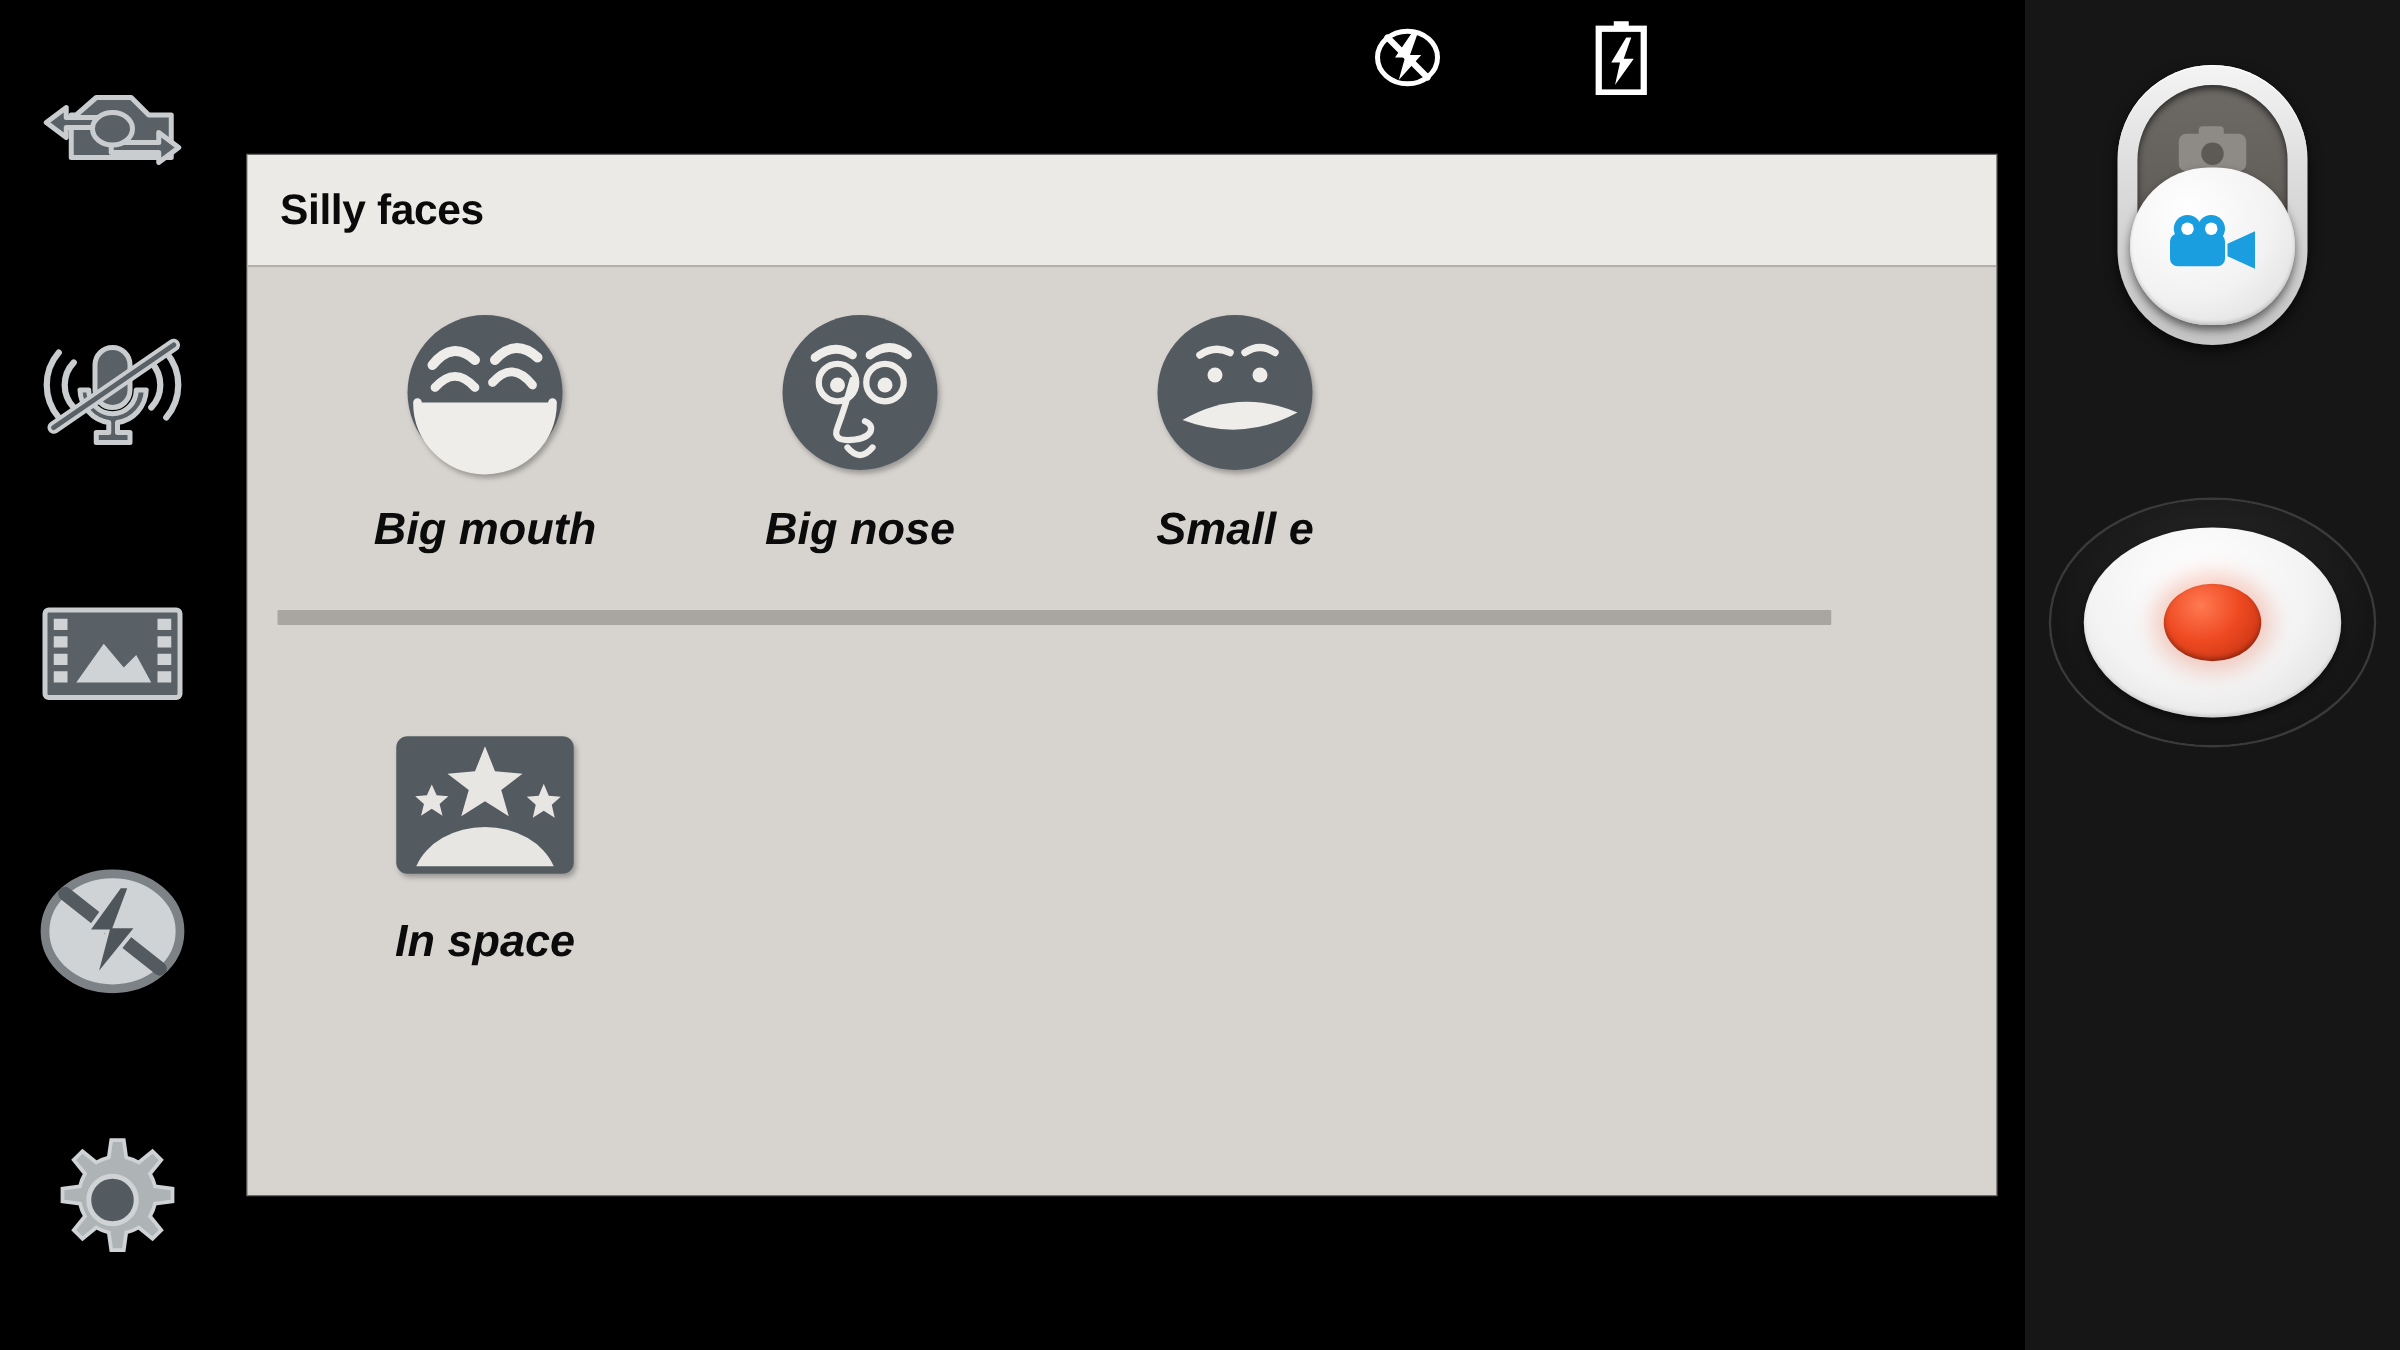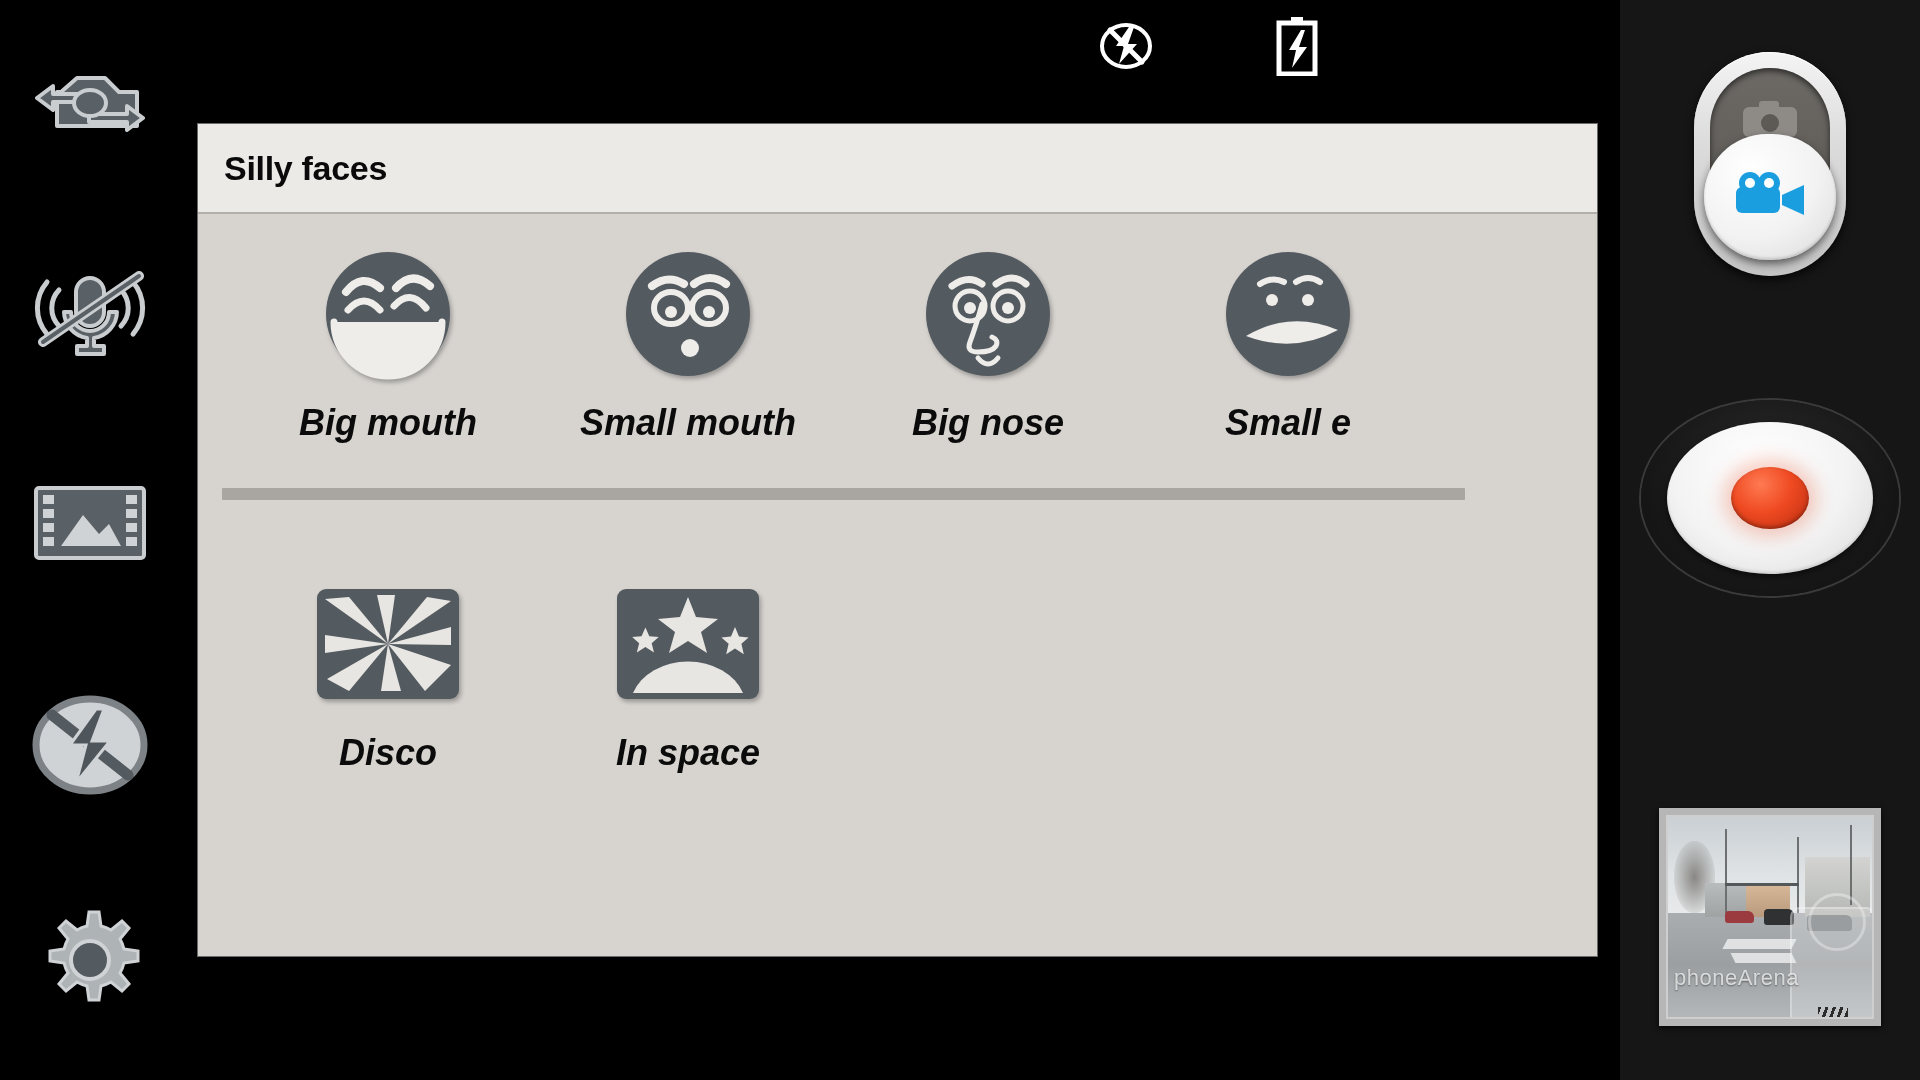--- a/index.html
+++ b/index.html
@@ -334,35 +334,20 @@
               <path d="M24 44 q16 -20 34 -4" fill="none" stroke="#efedea" stroke-width="8" stroke-linecap="round"></path>
               <path d="M74 40 q16 -18 34 -2" fill="none" stroke="#efedea" stroke-width="8" stroke-linecap="round"></path>
               <path d="M26 62 q16 -18 32 0" fill="none" stroke="#efedea" stroke-width="7" stroke-linecap="round"></path>
               <path d="M72 58 q16 -18 32 2" fill="none" stroke="#efedea" stroke-width="7" stroke-linecap="round"></path>
             </svg>
           </span>
           <span class="caption">Big mouth</span>
         </div>
 
 
-        <div class="tile">
-          <span class="glyph">
-            <svg width="132" height="132" viewBox="0 0 132 132">
-              <circle cx="66" cy="66" r="62" fill="#545b60"></circle>
-              <ellipse cx="49" cy="60" rx="17" ry="16" fill="none" stroke="#efedea" stroke-width="6"></ellipse>
-              <ellipse cx="87" cy="60" rx="17" ry="16" fill="none" stroke="#efedea" stroke-width="6"></ellipse>
-              <circle cx="49" cy="64" r="6" fill="#efedea"></circle>
-              <circle cx="87" cy="64" r="6" fill="#efedea"></circle>
-              <path d="M30 38 q16 -12 32 -2" fill="none" stroke="#efedea" stroke-width="8" stroke-linecap="round"></path>
-              <path d="M72 36 q16 -12 32 0" fill="none" stroke="#efedea" stroke-width="8" stroke-linecap="round"></path>
-              <circle cx="68" cy="100" r="9" fill="#efedea"></circle>
-            </svg>
-          </span>
-          <span class="caption">Small mouth</span>
-        </div>
 
         <div class="tile">
           <span class="glyph">
             <svg width="132" height="132" viewBox="0 0 132 132">
               <circle cx="66" cy="66" r="62" fill="#545b60"></circle>
               <circle cx="48" cy="58" r="15" fill="none" stroke="#efedea" stroke-width="5"></circle>
               <circle cx="86" cy="58" r="15" fill="none" stroke="#efedea" stroke-width="5"></circle>
               <circle cx="48" cy="60" r="6" fill="#efedea"></circle>
               <circle cx="86" cy="60" r="6" fill="#efedea"></circle>
               <path d="M30 38 q16 -12 30 -2" fill="none" stroke="#efedea" stroke-width="7" stroke-linecap="round"></path>
@@ -389,38 +374,20 @@
         </div>
 
       </div>
       <div id="silly-scroll" style="width: 1242.92px;"></div>
     </div>
 
 
     <div class="section-body" id="bg-body">
       <div class="tile-row">
 
-        <div class="tile">
-          <span class="glyph">
-            <svg width="146" height="114" viewBox="0 0 146 114">
-              <rect x="2" y="2" width="142" height="110" rx="9" fill="#545b60"></rect>
-              <g fill="#e8e6e2">
-                <path d="M73 57 L10 12 L34 10 Z"></path>
-                <path d="M73 57 L62 8 L80 8 Z"></path>
-                <path d="M73 57 L112 10 L136 14 Z"></path>
-                <path d="M73 57 L136 40 L136 58 Z"></path>
-                <path d="M73 57 L136 78 L110 104 Z"></path>
-                <path d="M73 57 L86 104 L66 104 Z"></path>
-                <path d="M73 57 L34 104 L12 92 Z"></path>
-                <path d="M73 57 L10 66 L10 48 Z"></path>
-              </g>
-            </svg>
-          </span>
-          <span class="caption">Disco</span>
-        </div>
 
         <div class="tile">
           <span class="glyph">
             <svg width="146" height="114" viewBox="0 0 146 114">
               <rect x="2" y="2" width="142" height="110" rx="9" fill="#545b60"></rect>
               <path d="M18 106 a58 46 0 0 1 110 0 Z" fill="#e8e6e2"></path>
               <path d="M73 10 L81 30 L103 32 L86 45 L92 66 L73 54 L54 66 L60 45 L43 32 L65 30 Z" fill="#e8e6e2"></path>
               <path d="M31 42 L36 53 L48 54 L39 62 L42 74 L31 67 L20 74 L23 62 L14 54 L26 53 Z" fill="#e8e6e2" transform="scale(.78) translate(8,10)"></path>
               <path d="M122 44 L127 56 L139 57 L130 65 L133 78 L122 71 L111 78 L114 65 L105 57 L117 56 Z" fill="#e8e6e2" transform="scale(.8) translate(28,6)"></path>
             </svg>
@@ -462,38 +429,16 @@
         </span>
       </div>
     </div>
 
     <div id="record-btn">
       <div id="record-disc">
         <div id="record-dot"></div>
       </div>
     </div>
 
-    <div id="thumb-wrap">
-      <div id="thumb-inner">
-        <div class="sky"></div>
-        <div class="road"></div>
-        <div class="tree"></div>
-        <div class="bldg-r"></div>
-        <div class="bldg-c"></div>
-        <div class="bldg-l"></div>
-        <div class="pole" style="left:28%; top:6%; height:42%"></div>
-        <div class="pole" style="left:63%; top:10%; height:38%"></div>
-        <div class="pole" style="left:89%; top:4%; height:40%"></div>
-        <div class="wire" style="left:28%; top:33%; width:36%"></div>
-        <div class="car" style="left:28%; top:47%; width:14%; height:6%; background:#9c3b3f;"></div>
-        <div class="car" style="left:47%; top:46%; width:15%; height:8%; background:#2f3133;"></div>
-        <div class="car" style="left:68%; top:49%; width:22%; height:8%; background:#787c7f;"></div>
-        <div class="crosswalk" style="left:28%; top:61%; width:34%; height:5%; transform:skewX(-28deg);"></div>
-        <div class="crosswalk" style="left:32%; top:68%; width:30%; height:5%; transform:skewX(26deg);"></div>
-        <div id="thumb-phone-circle"></div>
-        <div id="thumb-phone"></div>
-        <div id="thumb-wm">phoneArena</div>
-      </div>
-    </div>
 
   </div>
 
 </div>
 
 </body></html>

